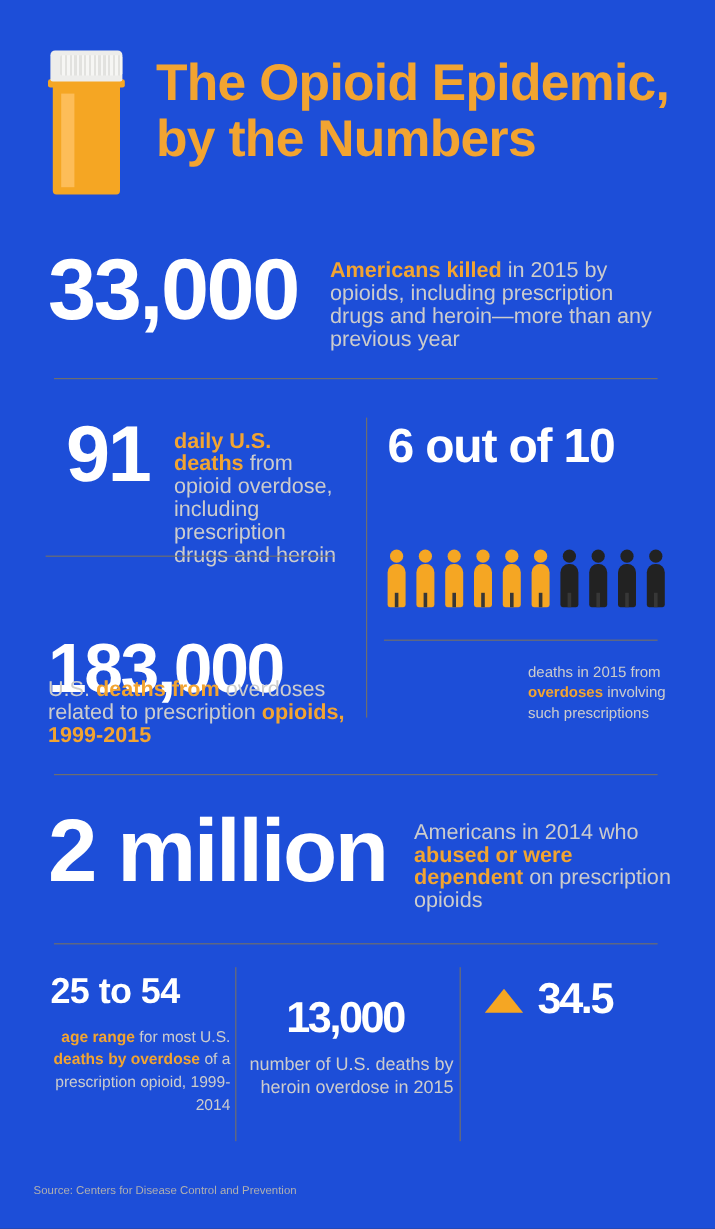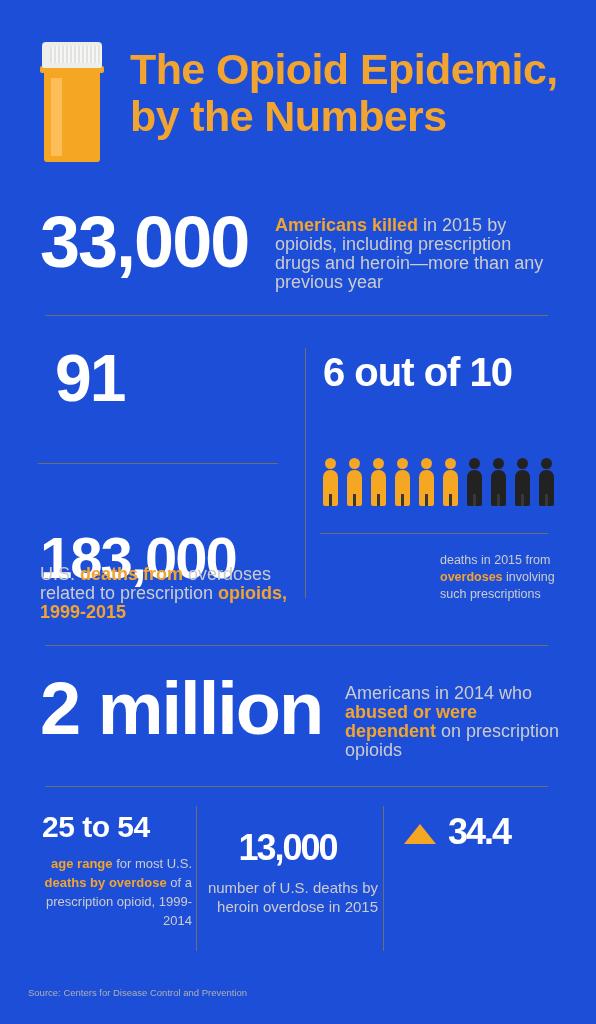--- a/index.html
+++ b/index.html
@@ -318,20 +318,23 @@
   </div>
 
   <div class="bignum s1-num">33,000</div>
   <div class="desc s1-desc">
     <b>Americans killed</b><span> in 2015 by opioids, including prescription drugs and heroin—more than any previous year</span>
   </div>
 
   <div class="hrule" style="left:45px; top:315px; width:503px;"></div>
 
   <div class="bignum s2-num">91</div>
+  <div class="desc s2-desc">
+    <b>daily U.S. deaths</b><span> from opioid overdose, including prescription drugs and heroin</span>
+  </div>
 
   <div class="vrule" style="left:305px; top:348px; height:250px;"></div>
 
   <div class="bignum s3-num">6 out of 10</div>
   <div class="people">
       <div class="person on" style="left: 0px;">
         <div class="head"></div>
         <div class="body"></div>
         <div class="gap"></div>
       </div>
@@ -411,18 +414,18 @@
 
   <div class="vrule" style="left:196px; top:806px; height:145px;"></div>
 
   <div class="bignum c2-num">13,000</div>
   <div class="desc c2-desc">number of U.S. deaths by heroin overdose in 2015</div>
 
   <div class="vrule" style="left:383px; top:806px; height:145px;"></div>
 
   <div class="c3-row">
     <div class="tri-up"></div>
-    <div class="bignum c3-num">34.4</div>
+    <div class="bignum c3-num">34.5</div>
   </div>
 
   <div class="source">Source: Centers for Disease Control and Prevention</div>
 
 </div>
 
 </body></html>

